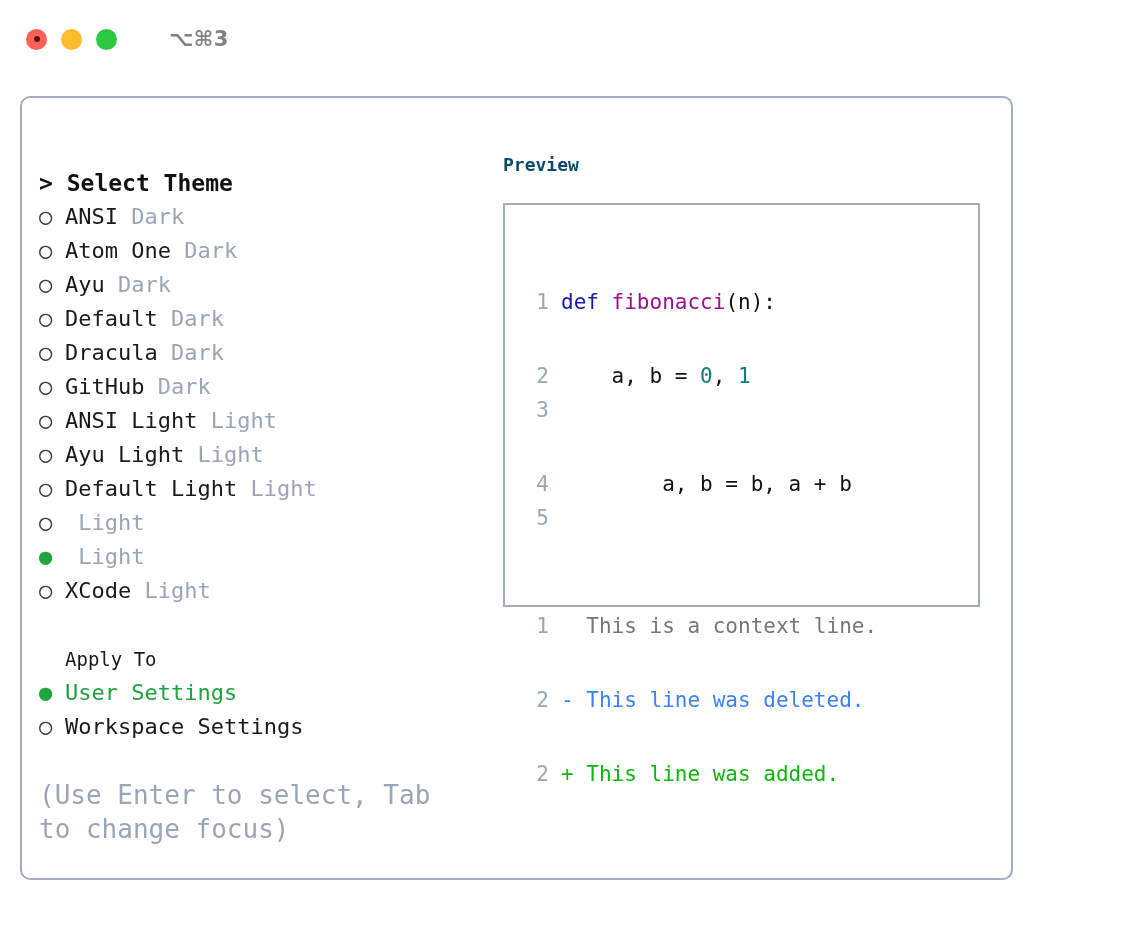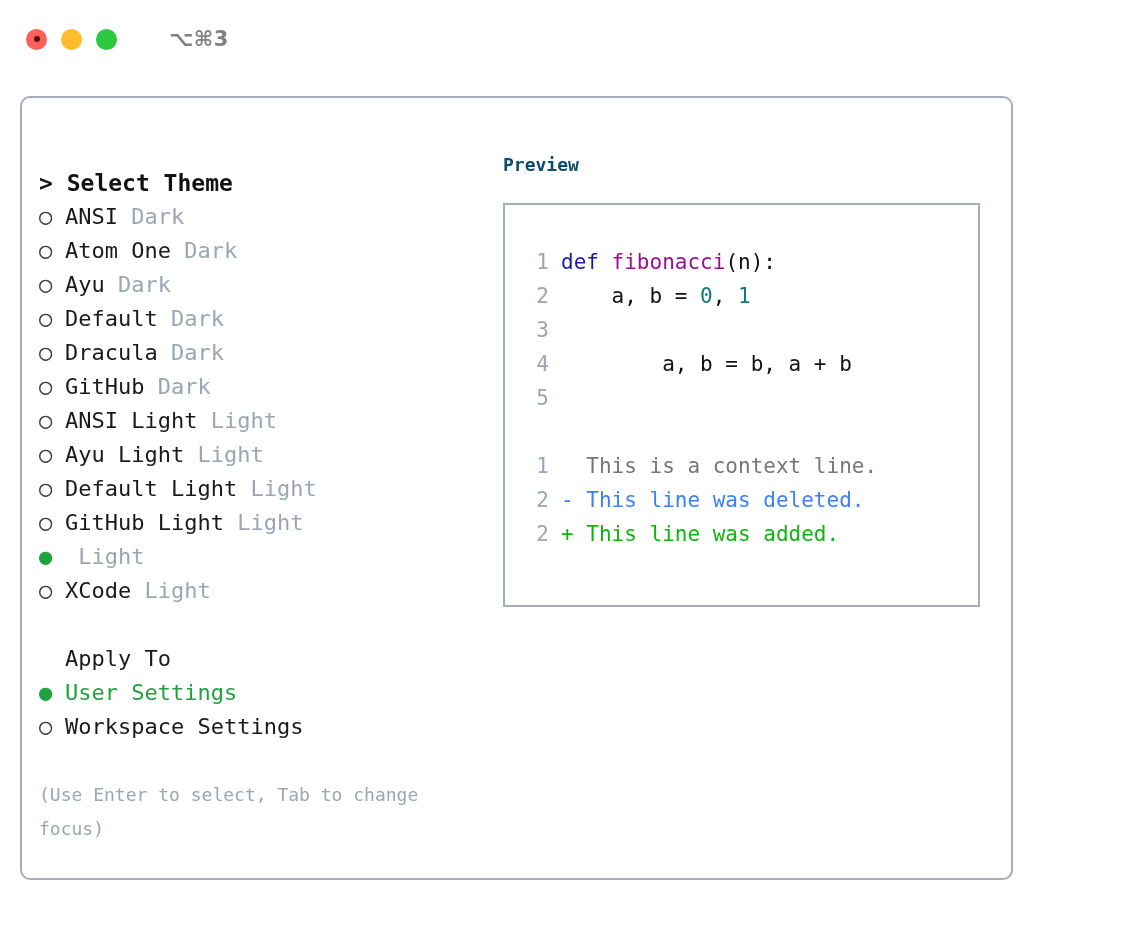--- a/index.html
+++ b/index.html
@@ -111,30 +111,30 @@
   }
   .bullet.sel   { color: #1fa33f; }
   .bullet.unsel { color: #3a3a3a; }
   .opt-label    { color: #1a1a1a; }
   .opt.selected .opt-label { color: #1fa33f; }
   .opt-suffix   { color: #9aa5b5; }
   .opt.selected .opt-suffix { color: #9aa5b5; }
 
   .section-spacer { height: 34px; }
   .section-title {
-    font-size: 22px;
+    font-size: 19px;
     color: #1a1a1a;
     line-height: 34px;
     padding-left: 26px;
     white-space: pre;
   }
 
   .hint {
     margin-top: 34px;
-    font-size: 18px;
+    font-size: 26px;
     line-height: 34px;
     color: #9aa5b5;
     width: 420px;
     white-space: pre-wrap;
   }
 
   
   .right-col {
     position: absolute;
     left: 481px;
@@ -164,21 +164,21 @@
     line-height: 34px;
     white-space: pre;
   }
   .lineno {
     width: 30px;
     flex: 0 0 30px;
     text-align: right;
     color: #9aa5b5;
     margin-right: 12px;
   }
-  .code-text { white-space: pre; }
+  .code-text { white-space: pre; margin-top: 40px; }
 
   .tok-kw   { color: #1818b0; }
   .tok-fn   { color: #9c0f93; }
   .tok-num  { color: #0d7c7b; }
   .tok-pl   { color: #111111; }
   .tok-ctx  { color: #777777; }
   .tok-del  { color: #3b82f6; }
   .tok-add  { color: #0fb50f; }
 
   .blank-line { height: 34px; }
@@ -206,21 +206,21 @@
         <div id="theme-list">
             <div class="opt"><span class="bullet unsel">○</span><span class="opt-label">ANSI</span><span class="opt-suffix"> Dark</span></div>
             <div class="opt"><span class="bullet unsel">○</span><span class="opt-label">Atom One</span><span class="opt-suffix"> Dark</span></div>
             <div class="opt"><span class="bullet unsel">○</span><span class="opt-label">Ayu</span><span class="opt-suffix"> Dark</span></div>
             <div class="opt"><span class="bullet unsel">○</span><span class="opt-label">Default</span><span class="opt-suffix"> Dark</span></div>
             <div class="opt"><span class="bullet unsel">○</span><span class="opt-label">Dracula</span><span class="opt-suffix"> Dark</span></div>
             <div class="opt"><span class="bullet unsel">○</span><span class="opt-label">GitHub</span><span class="opt-suffix"> Dark</span></div>
             <div class="opt"><span class="bullet unsel">○</span><span class="opt-label">ANSI Light</span><span class="opt-suffix"> Light</span></div>
             <div class="opt"><span class="bullet unsel">○</span><span class="opt-label">Ayu Light</span><span class="opt-suffix"> Light</span></div>
             <div class="opt"><span class="bullet unsel">○</span><span class="opt-label">Default Light</span><span class="opt-suffix"> Light</span></div>
-            <div class="opt"><span class="bullet unsel">○</span><span class="opt-label">GitHub Light</span><span class="opt-suffix"> Light</span></div>
+            <div class="opt"><span class="bullet unsel">○</span><span class="opt-suffix"> Light</span></div>
             <div class="opt selected"><span class="bullet sel">●</span><span class="opt-suffix"> Light</span></div>
             <div class="opt"><span class="bullet unsel">○</span><span class="opt-label">XCode</span><span class="opt-suffix"> Light</span></div>
           </div>
 
         <div class="section-spacer"></div>
 
         <div class="section-title">Apply To</div>
 
         <div id="apply-list">
             <div class="opt selected"><span class="bullet sel">●</span><span class="opt-label">User Settings</span></div>

